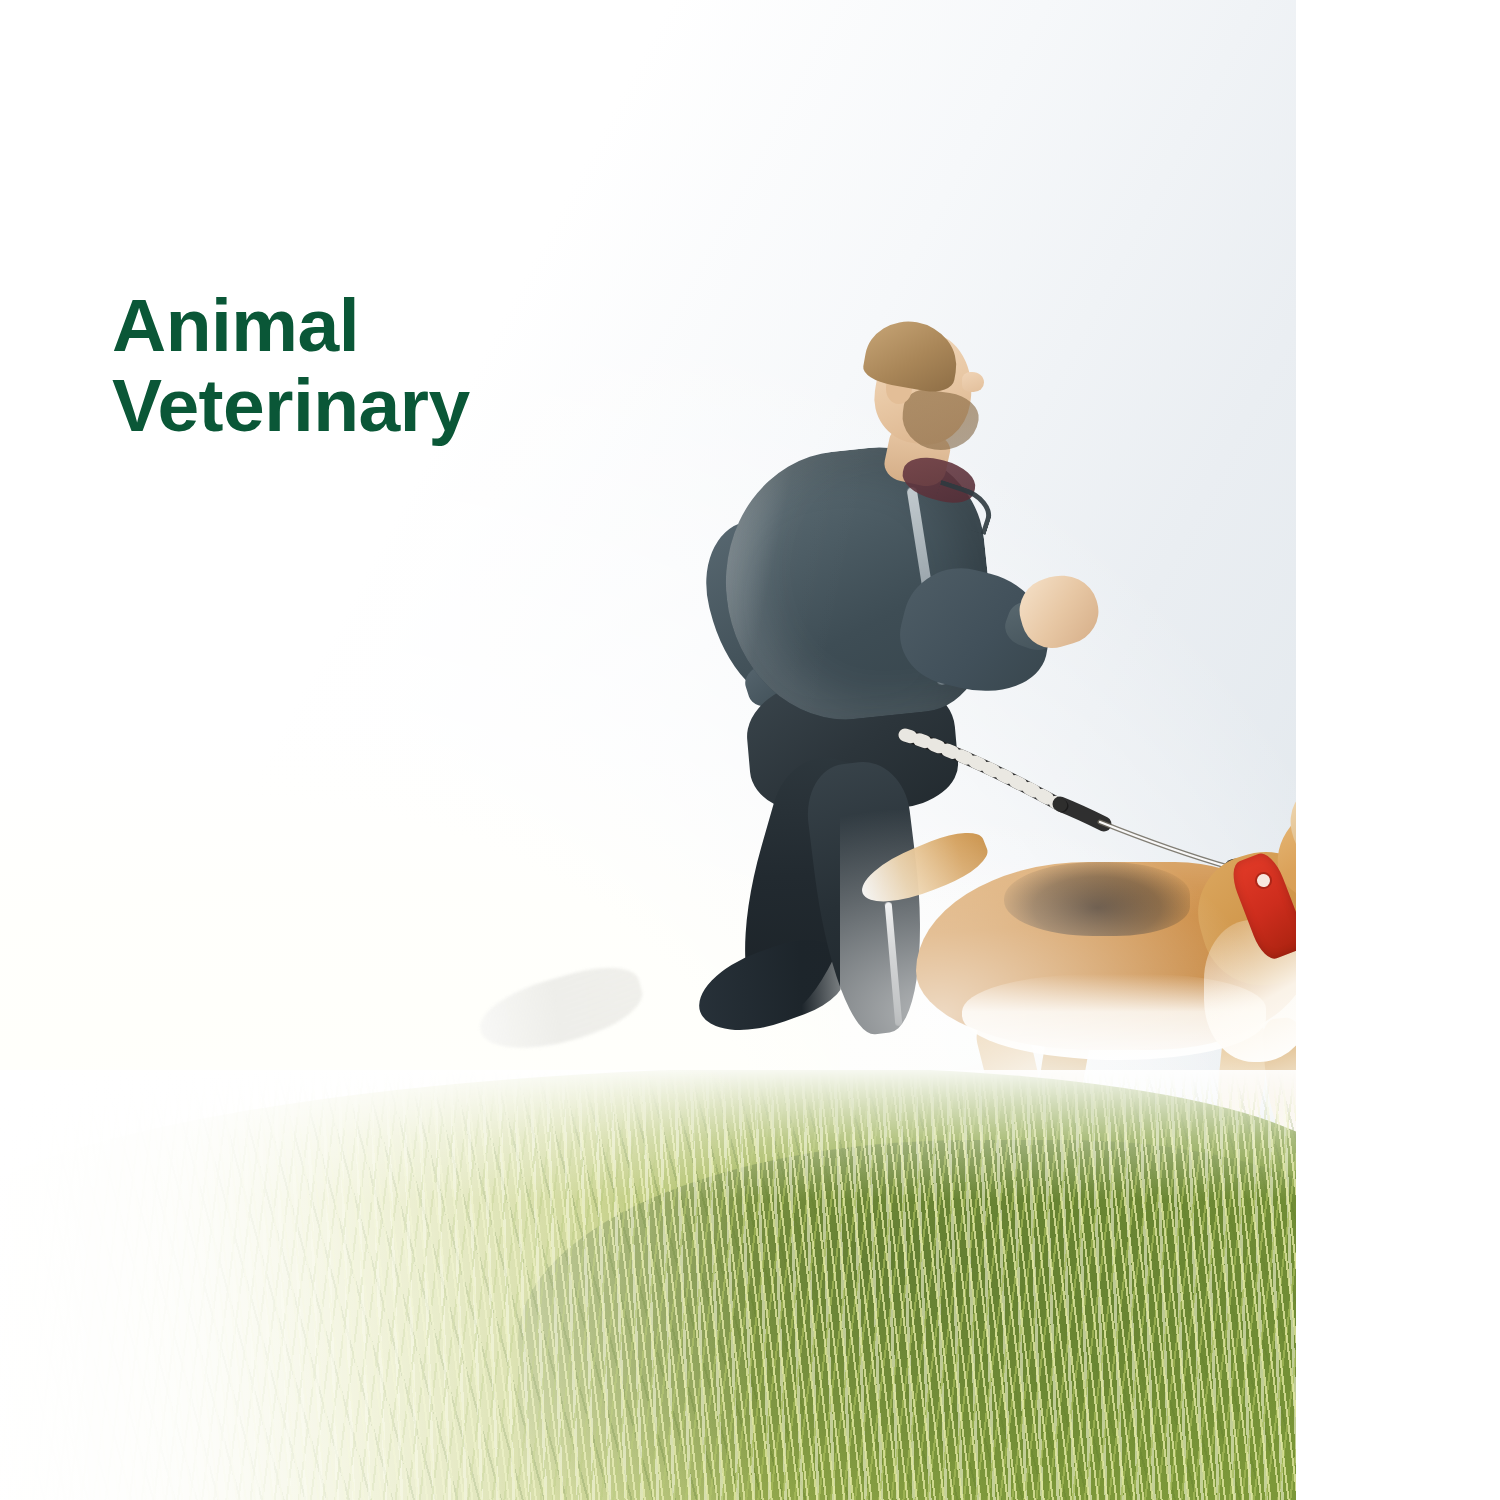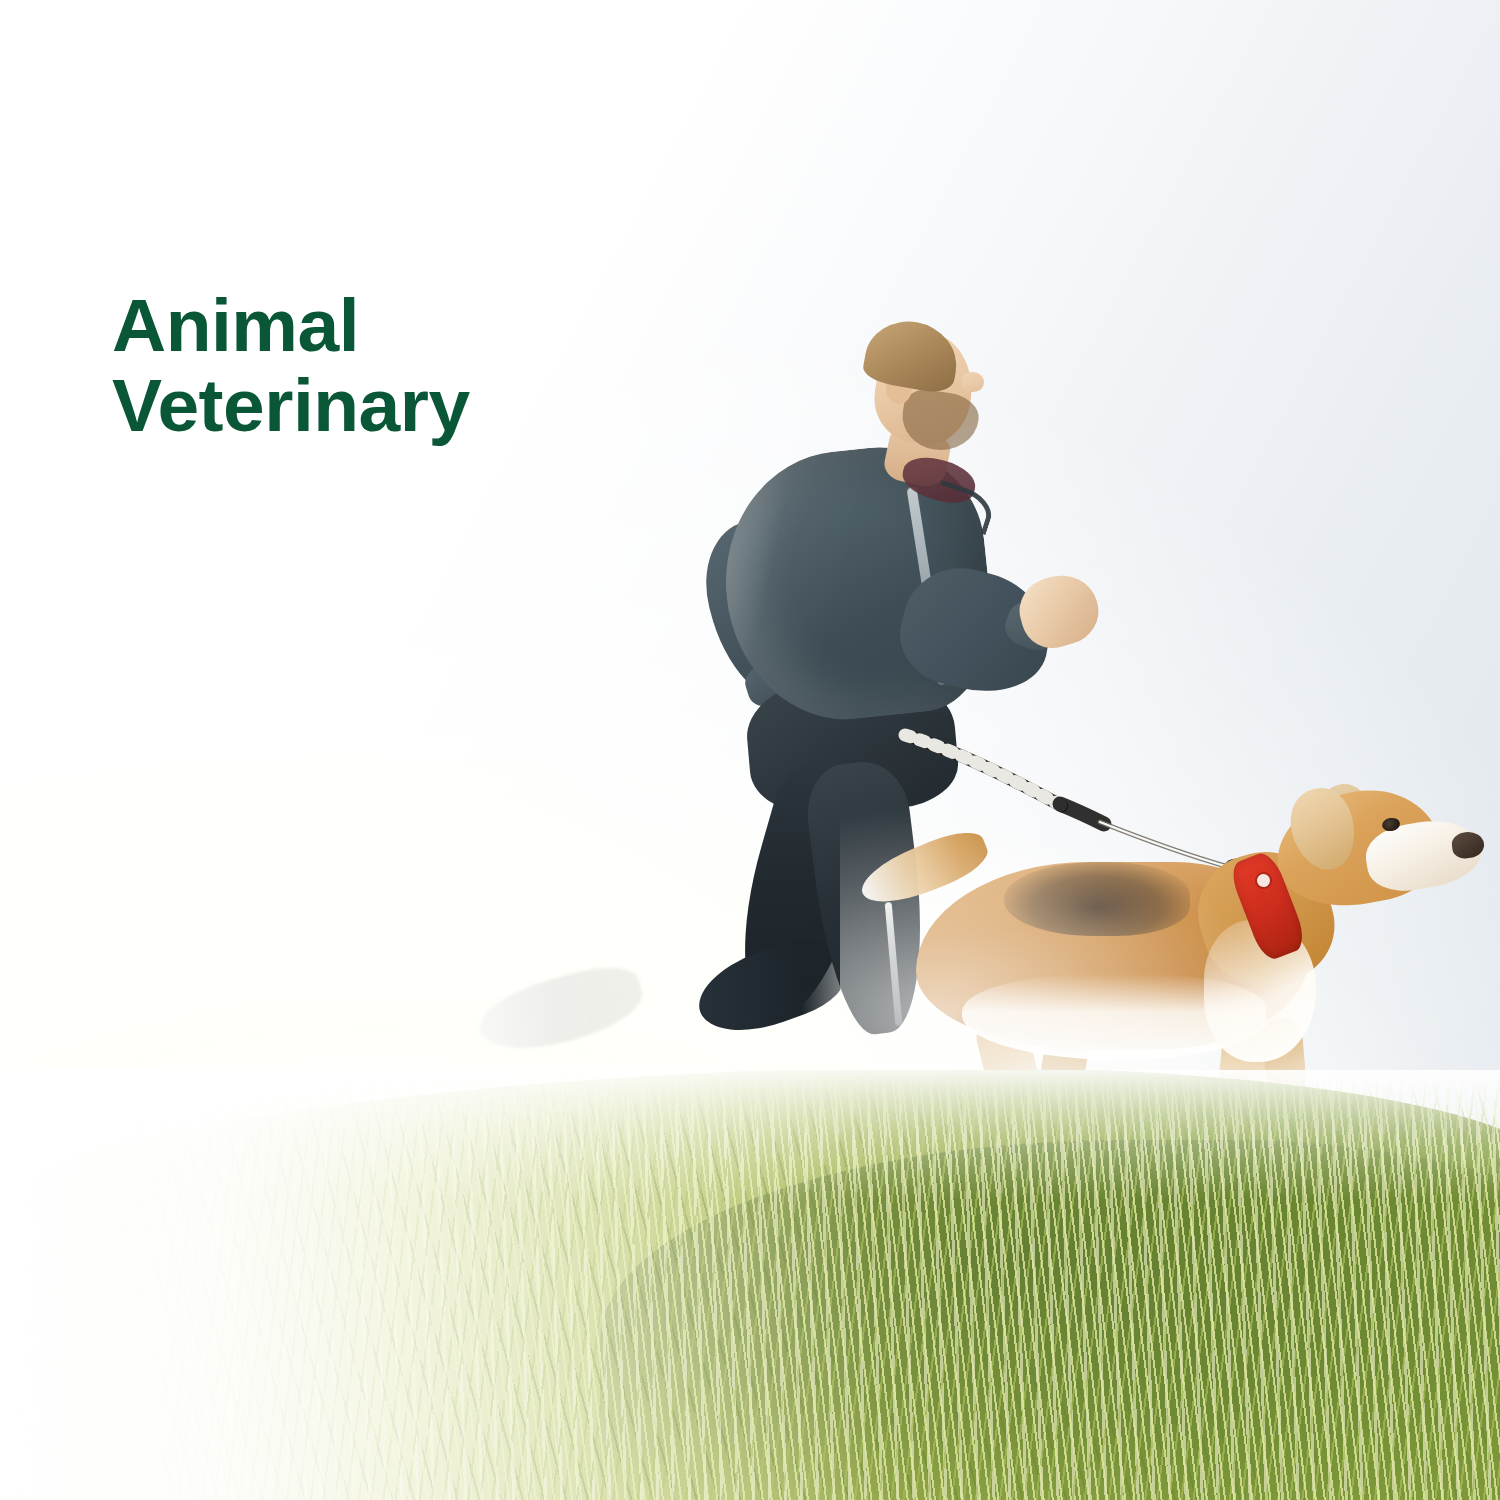--- a/index.html
+++ b/index.html
@@ -3,21 +3,21 @@
 <meta charset="utf-8">
 <title>Animal Supplements</title>
 <style>
   html, body {
     margin: 0;
     padding: 0;
     background: #ffffff;
   }
   #stage {
     position: relative;
-    width: 1500px;
+    width: 1296px;
     height: 1500px;
     overflow: hidden;
     background: #fca5a5;
     font-family: "Liberation Sans", sans-serif;
   }
 
   
   .sky {
     position: absolute;
     inset: 0;

